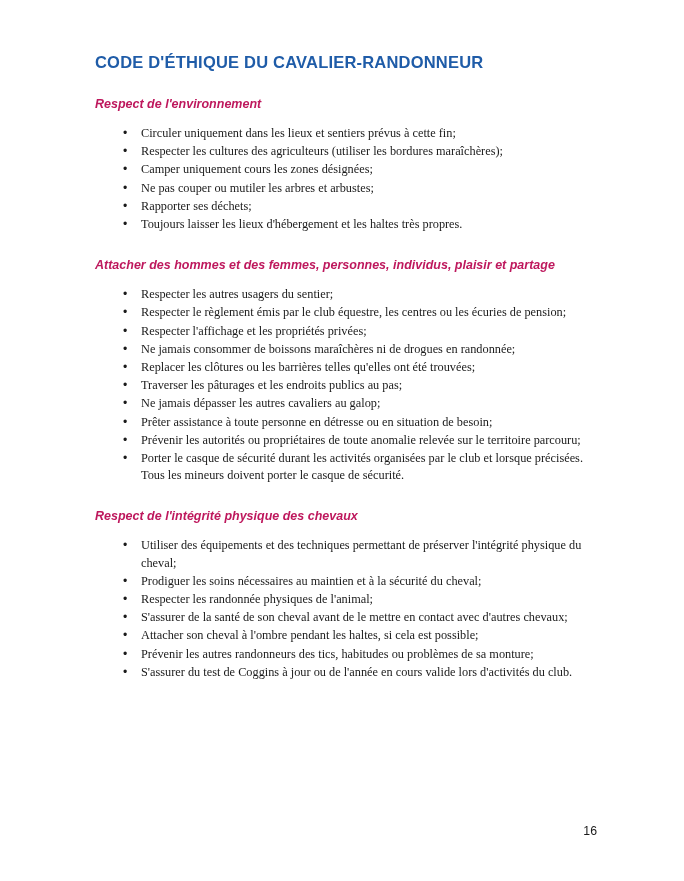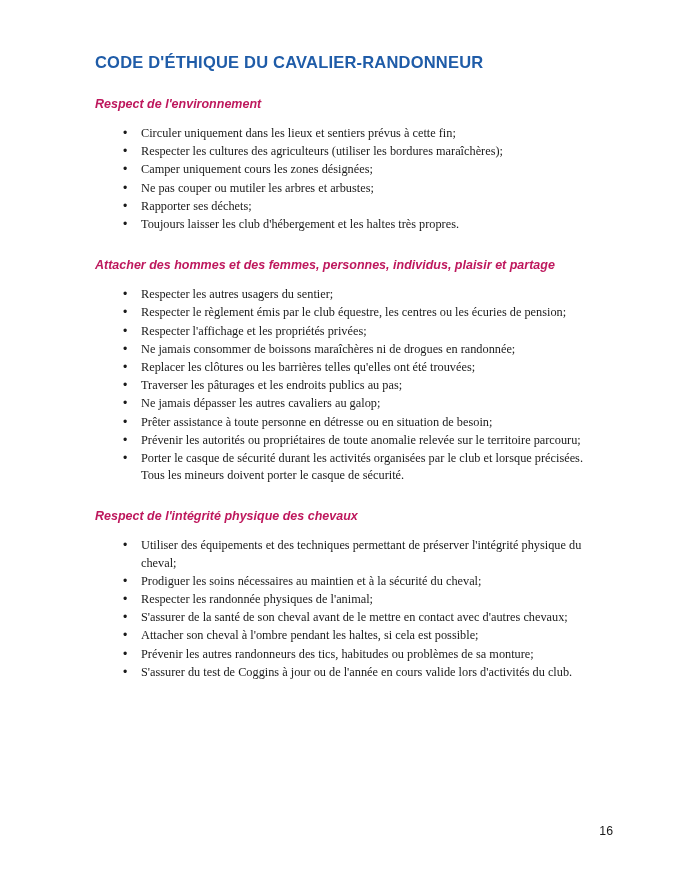--- a/index.html
+++ b/index.html
@@ -81,21 +81,20 @@
   }
   .page-number {
     position: absolute;
     left: 0;
     top: 823px;
     width: 597px;
     text-align: right;
     font-size: 12.3px;
     color: #1a1a1a;
     line-height: 16px;
-    padding-left: 16px;
   }
 </style>
 </head>
 <body>
 
 <div class="page">
   <div class="content">
     <h1 class="doc-title">CODE D'ÉTHIQUE DU CAVALIER-RANDONNEUR</h1>
 
     <div class="sections">
@@ -117,21 +116,21 @@
             <li class="bullet-item">
               <span class="bullet-dot">•</span>
               <span class="bullet-text">Ne pas couper ou mutiler les arbres et arbustes;</span>
             </li>
             <li class="bullet-item">
               <span class="bullet-dot">•</span>
               <span class="bullet-text">Rapporter ses déchets;</span>
             </li>
             <li class="bullet-item">
               <span class="bullet-dot">•</span>
-              <span class="bullet-text">Toujours laisser les club d'hébergement et les haltes très propres.</span>
+              <span class="bullet-text">Toujours laisser les lieux d'hébergement et les haltes très propres.</span>
             </li>
           </ul>
         </section>
         <section class="section">
           <h2 class="section-heading">Attacher des hommes et des femmes, personnes, individus, plaisir et partage</h2>
           <ul class="bullet-list">
             <li class="bullet-item">
               <span class="bullet-dot">•</span>
               <span class="bullet-text">Respecter les autres usagers du sentier;</span>
             </li>

